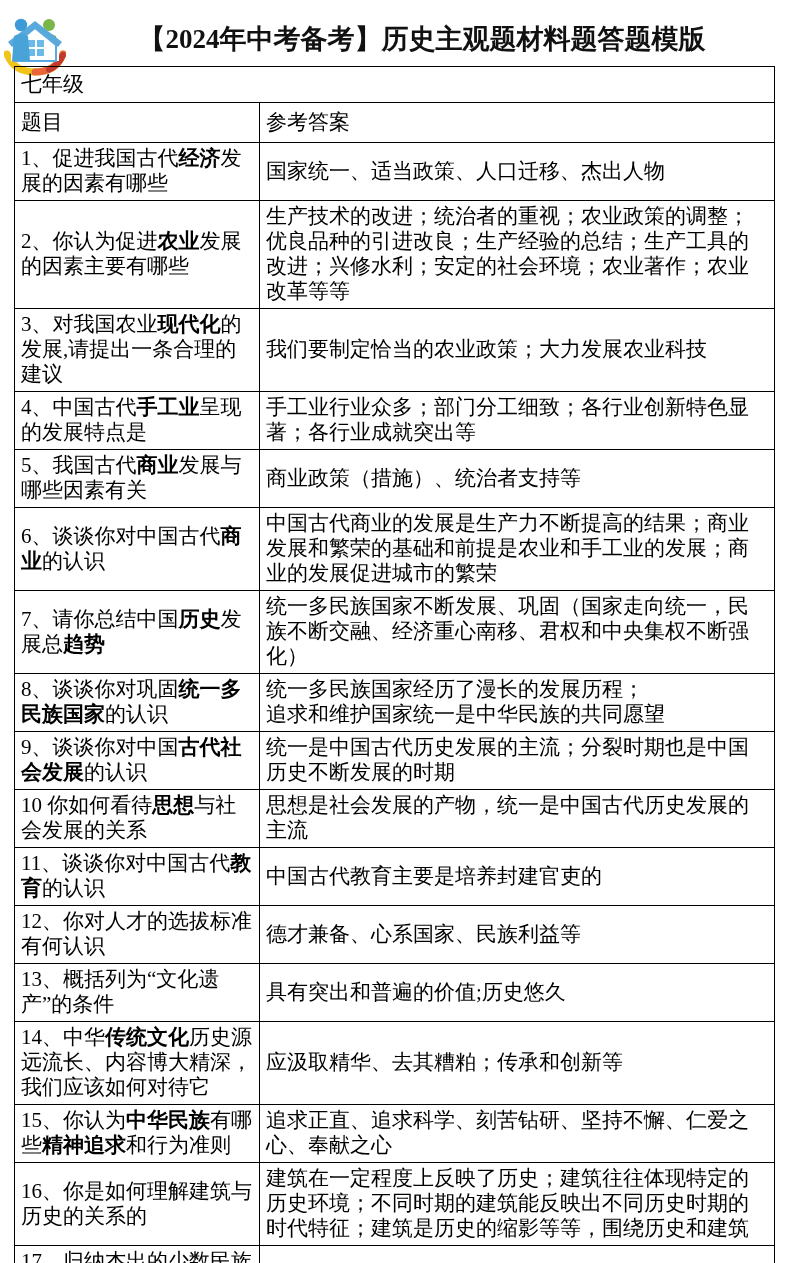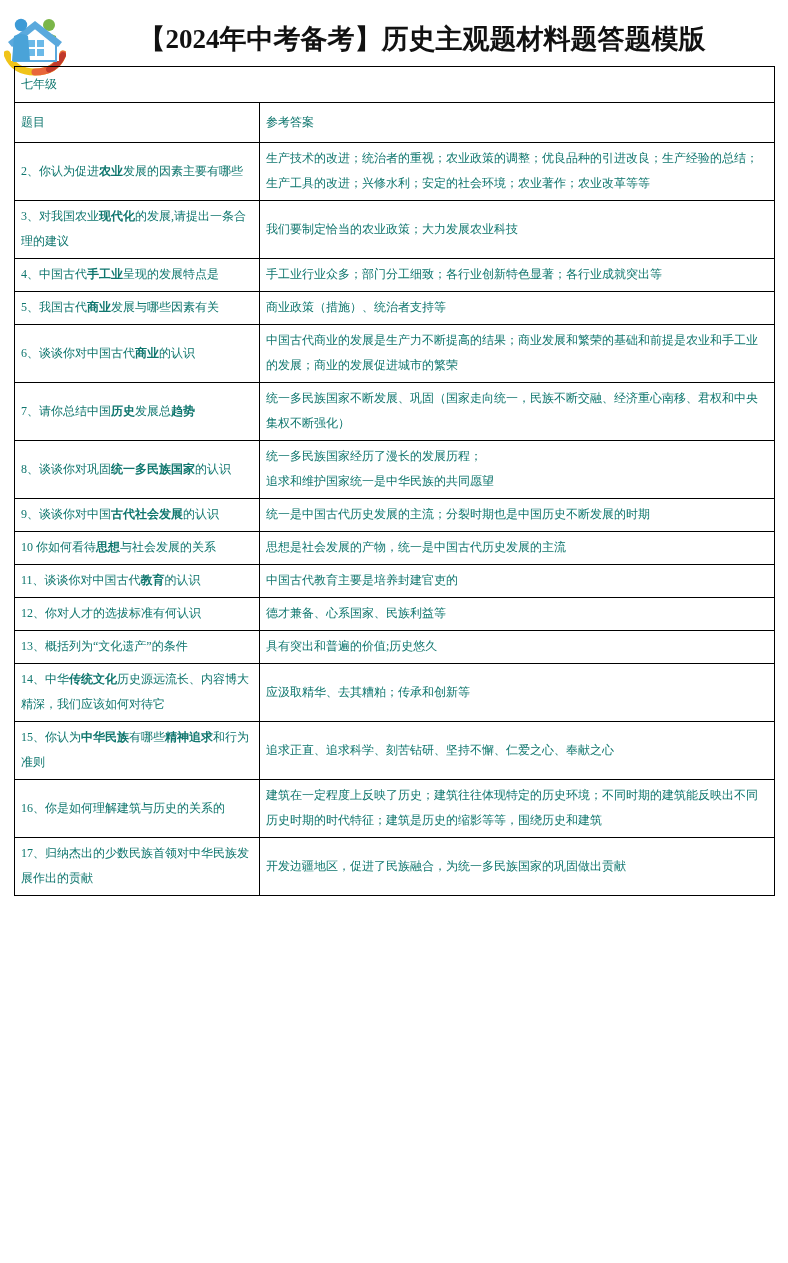--- a/index.html
+++ b/index.html
@@ -52,23 +52,23 @@
   }
   table.doc-table {
     border-collapse: collapse;
     width: 760px;
     table-layout: fixed;
   }
   table.doc-table td {
     border: 1.5px solid #000000;
     vertical-align: middle;
     padding: 3px 6px 4px 6px;
-    font-size: 12px;
+    font-size: 21px;
     line-height: 25px;
-    color: #0f766e;
+    color: #000000;
   }
   col.c-q { width: 245px; }
   col.c-a { width: 515px; }
 
   .grade-row td {
     height: 28px;
     font-size: 16.5px;
     line-height: 22px;
     padding-top: 1px;
     padding-bottom: 1px;
@@ -129,20 +129,28 @@
         <col class="c-a">
       </colgroup>
     <tbody id="tbody">
       <tr class="grade-row">
         <td colspan="2">七年级</td>
       </tr>
       <tr class="head-row">
         <td>题目</td>
         <td>参考答案</td>
       </tr>
+    <tr>
+          <td class="q-cell">
+            <span class="qtext">1、促进我国古代<b>经济</b>发展的因素有哪些</span>
+          </td>
+          <td class="a-cell">
+            <span class="atext">国家统一、适当政策、人口迁移、杰出人物</span>
+          </td>
+        </tr>
         <tr>
           <td class="q-cell">
             <span class="qtext">2、你认为促进<b>农业</b>发展的因素主要有哪些</span>
           </td>
           <td class="a-cell">
             <span class="atext">生产技术的改进；统治者的重视；农业政策的调整；优良品种的引进改良；生产经验的总结；生产工具的改进；兴修水利；安定的社会环境；农业著作；农业改革等等</span>
           </td>
         </tr>
         <tr>
           <td class="q-cell">

